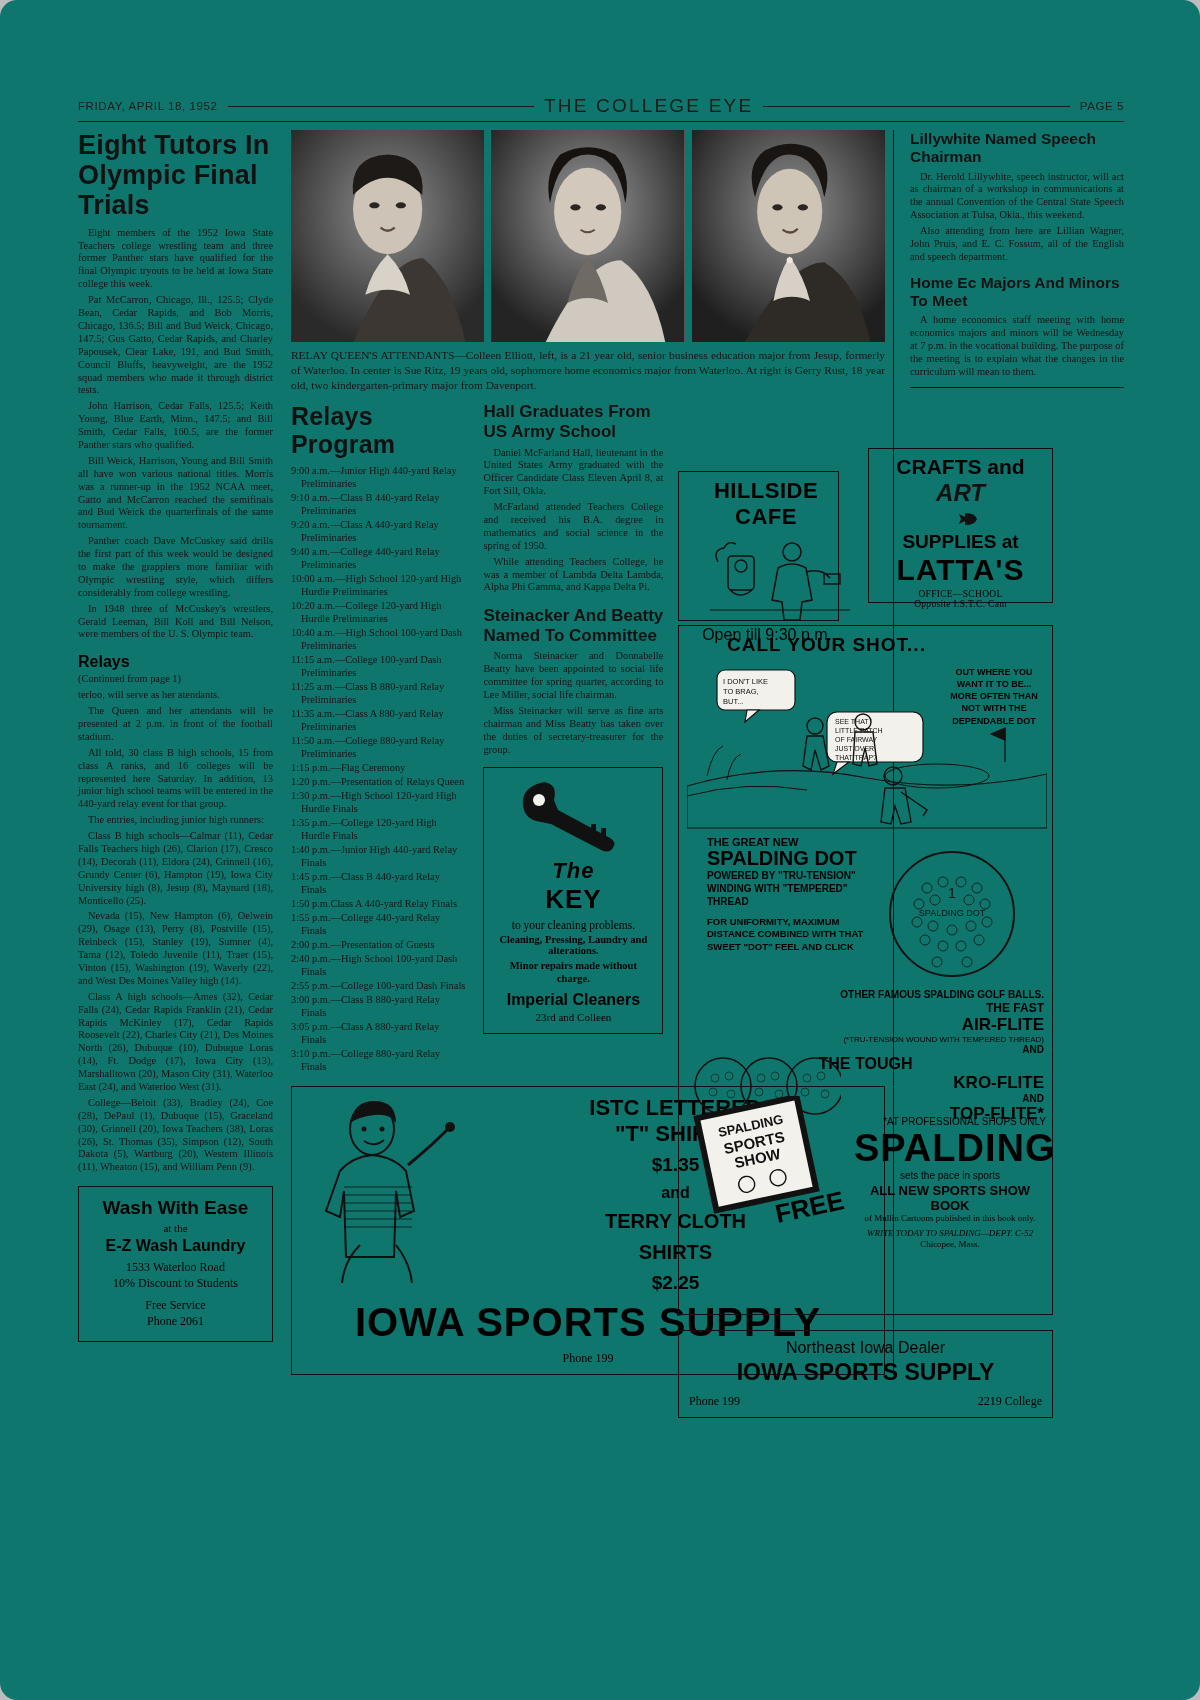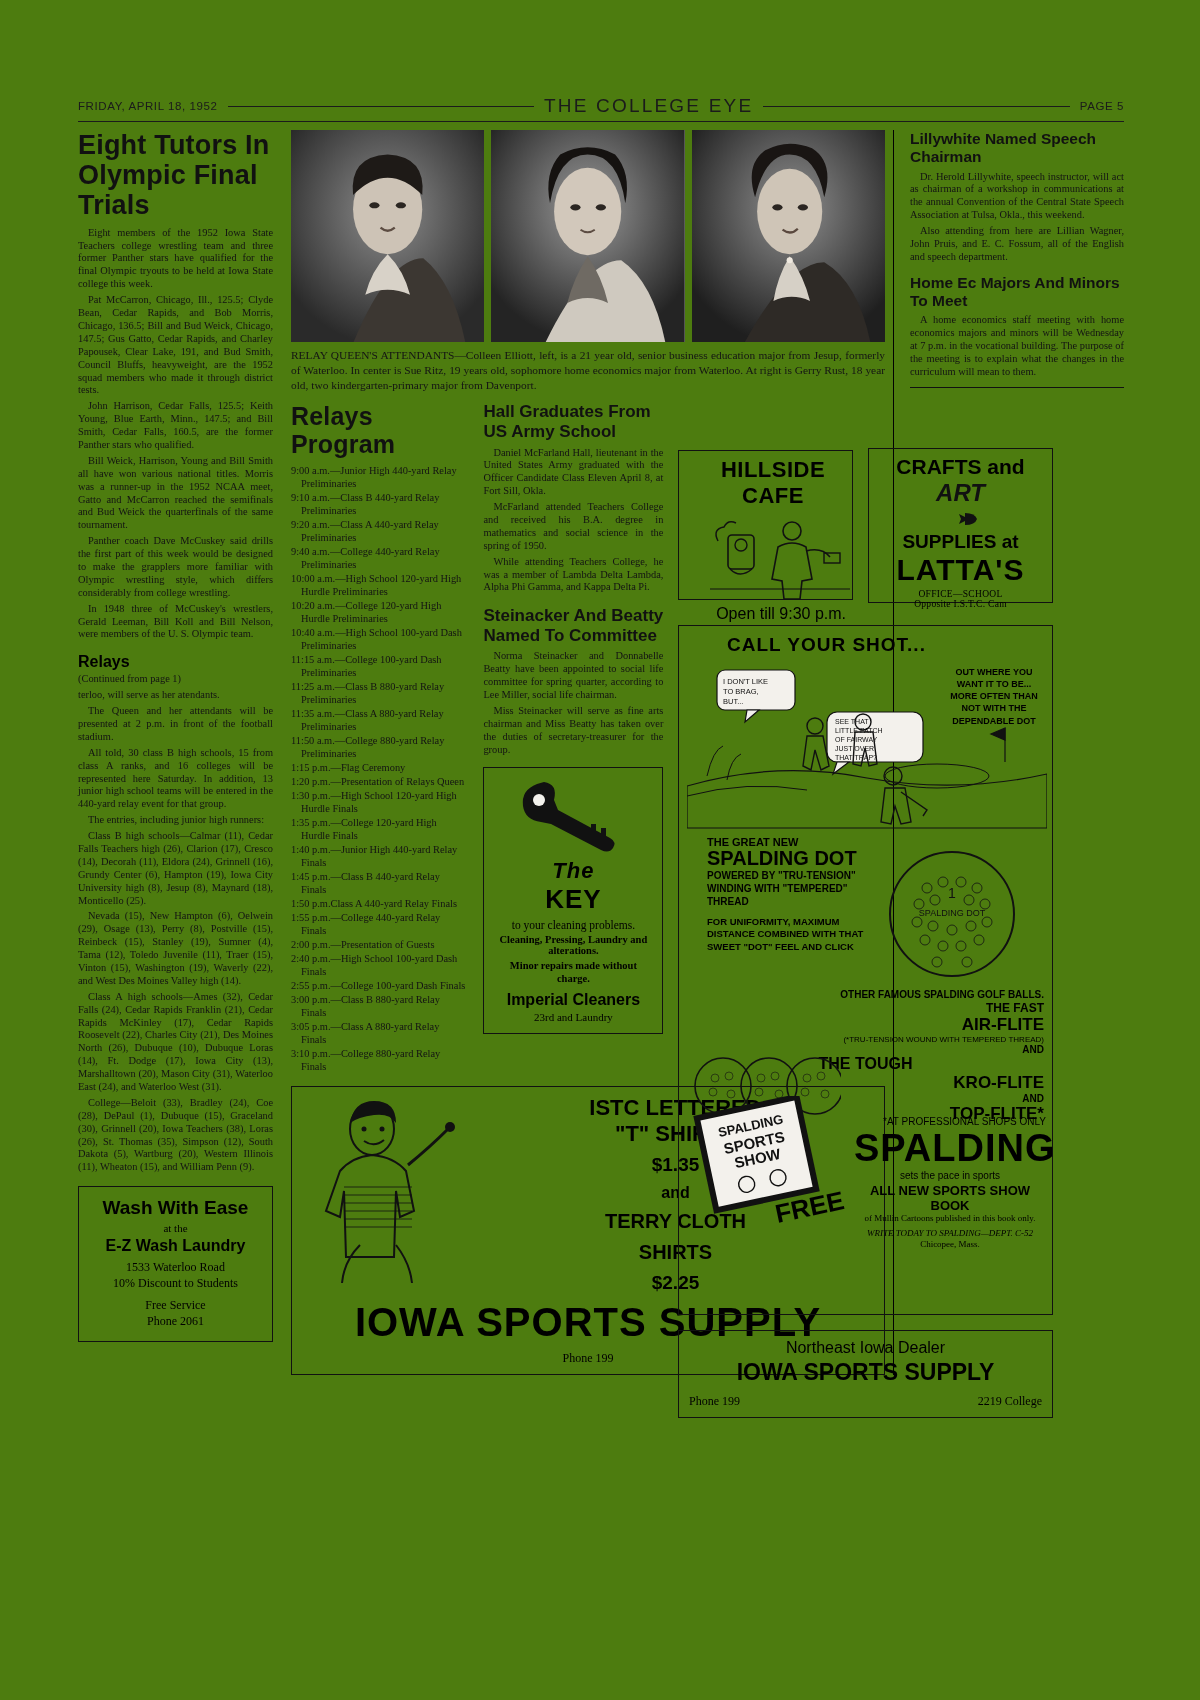--- a/index.html
+++ b/index.html
@@ -1,19 +1,19 @@
 <!DOCTYPE html>
 <html><head>
 <meta charset="utf-8">
 <style>
   html,body{margin:0;padding:0;background:#bdbdbd;}
   body{font-family:"Liberation Serif", serif;}
   .page{
-    width:1200px;height:1700px;background:#4d7c0f;position:relative;
-    box-sizing:border-box;padding:0;overflow:hidden;
+    width:1200px;height:1700px;background:#0f766e;position:relative;
+    box-sizing:border-box;padding:0;overflow:hidden;border-radius:17px;
   }
   .sheet{
     position:absolute;left:78px;top:95px;width:1046px;height:1360px;
   }
   
   .masthead{display:flex;align-items:center;font-size:12.5px;letter-spacing:.4px;color:#1b1b1b;}
   .masthead .date{white-space:nowrap;font-family:"Liberation Sans",sans-serif;font-size:11.5px;letter-spacing:.6px;}
   .masthead .rule{flex:1;height:1px;background:#1b1b1b;margin:0 10px;}
   .masthead .title{font-family:"Liberation Sans",sans-serif;font-size:19px;letter-spacing:2.2px;white-space:nowrap;}
   .masthead .pg{white-space:nowrap;font-family:"Liberation Sans",sans-serif;font-size:11.5px;letter-spacing:.6px;}
@@ -267,21 +267,21 @@
               <circle cx="26" cy="24" r="6" fill="#f3f1ec"></circle>
               <rect x="78" y="48" width="5" height="10" fill="#111"></rect>
               <rect x="88" y="52" width="5" height="10" fill="#111"></rect>
             </svg>
             <div class="kw" style="font-style:italic;font-size:22px;margin-top:-4px;">The</div>
             <div class="kw">KEY</div>
             <div class="l1">to your cleaning problems.</div>
             <div class="l2">Cleaning, Pressing, Laundry and alterations.</div>
             <div class="l3">Minor repairs made without charge.</div>
             <div class="co">Imperial Cleaners</div>
-            <div class="co2">23rd and Laundry</div>
+            <div class="co2">23rd and Colleen</div>
           </div>
         </div>
 
         <div class="mc3"></div>
       </div>
 
       <div class="istc">
         <div class="istc-in">
           <div class="left">
             <svg width="170" height="190" viewBox="0 0 170 190" aria-hidden="true">
@@ -325,21 +325,21 @@
       <h2 class="head3" style="margin-top:0">Lillywhite Named Speech Chairman</h2>
       <p class="body">Dr. Herold Lillywhite, speech instructor, will act as chairman of a workshop in communications at the annual Convention of the Central State Speech Association at Tulsa, Okla., this weekend.</p>
       <p class="body">Also attending from here are Lillian Wagner, John Pruis, and E. C. Fossum, all of the English and speech department.</p>
 
       <h2 class="head3">Home Ec Majors And Minors To Meet</h2>
       <p class="body">A home economics staff meeting with home economics majors and minors will be Wednesday at 7 p.m. in the vocational building. The purpose of the meeting is to explain what the changes in the curriculum will mean to them.</p>
       <div style="border-top:1px solid #111;margin:8px 0 0 0;"></div>
     </div>
   </div>
 
-  <div class="hillside" style="position:absolute;left:600px;top:355px;width:175px;height:150px;padding-left:21px;">
+  <div class="hillside" style="position:absolute;left:600px;top:376px;width:161px;height:150px;padding-left:21px;">
     <div class="hn">HILLSIDE CAFE</div>
     <svg width="160" height="90" viewBox="0 0 160 90" style="margin:2px auto 0;">
       <path d="M18 30 q-6 -12 6 -14 q4 -8 12 -4" stroke="#111" stroke-width="1.5" fill="none"></path>
       <rect x="28" y="24" width="26" height="34" rx="4" fill="none" stroke="#111" stroke-width="1.6"></rect>
       <circle cx="41" cy="34" r="6" fill="none" stroke="#111" stroke-width="1.4"></circle>
       <path d="M30 58 q10 10 22 0" stroke="#111" stroke-width="1.4" fill="none"></path>
       <circle cx="92" cy="20" r="9" fill="none" stroke="#111" stroke-width="1.6"></circle>
       <path d="M78 36 q14 -8 28 0 l6 32 l-10 2 l-2 18 l-16 0 l-2 -18 l-10 -2z" fill="none" stroke="#111" stroke-width="1.6"></path>
       <path d="M106 40 q16 -4 24 6" stroke="#111" stroke-width="1.5" fill="none"></path>
       <rect x="124" y="42" width="16" height="10" fill="none" stroke="#111" stroke-width="1.4"></rect>

